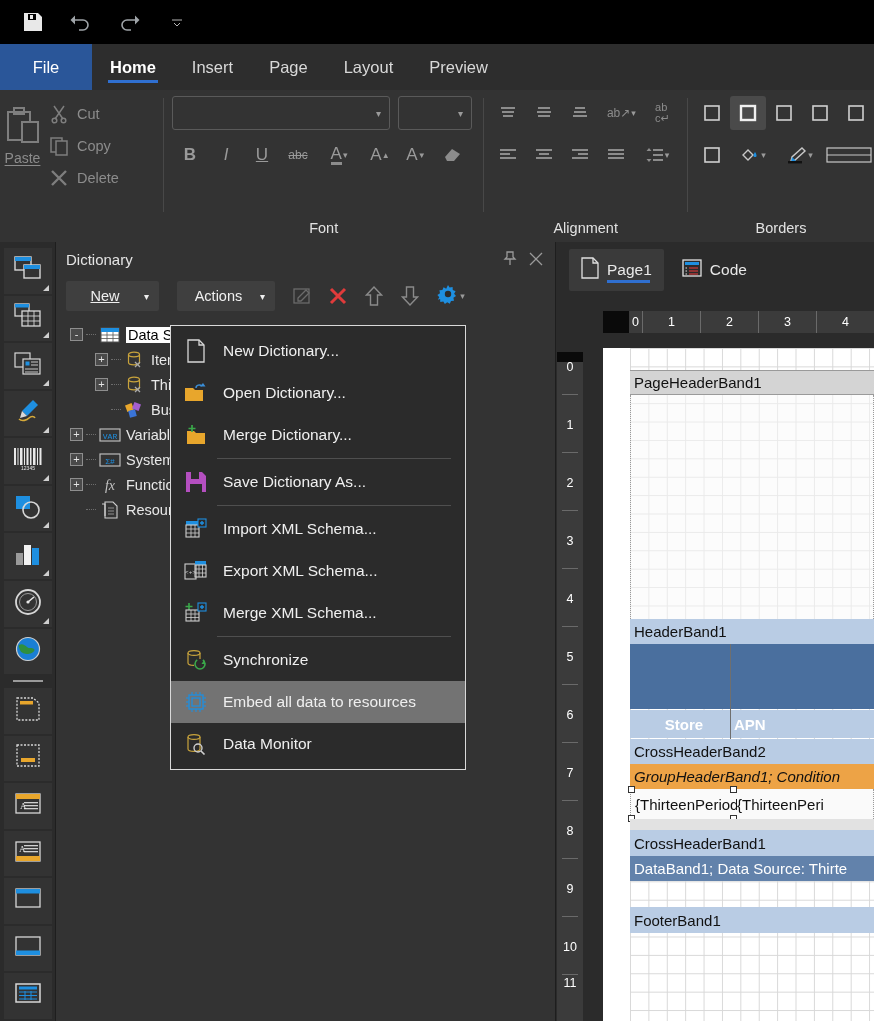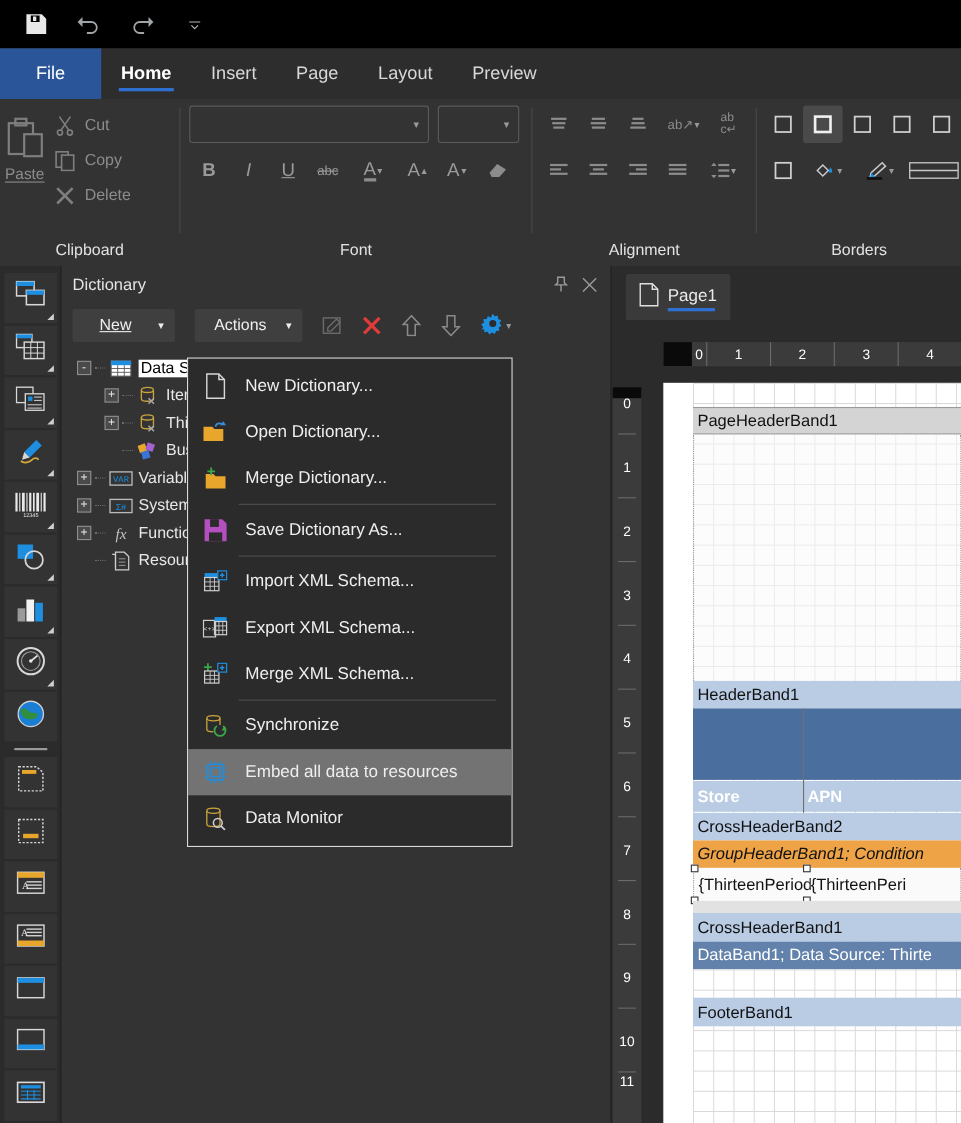--- a/index.html
+++ b/index.html
@@ -164,21 +164,21 @@
   }
   .vr-zero { position: absolute; left: 0; top: 0; width: 26px; height: 10px; background: #0a0a0a; }
   .vr-tick { position: absolute; left: 0; width: 26px; font-size: 12.5px; color: #ffffff;
              text-align: center; }
   .vr-half { position: absolute; left: 5px; width: 16px; height: 1px; background: #6a6a6a; }
 
   .canvas {
     position: absolute; left: 603px; top: 348px; width: 271px; height: 673px;
     background: #ffffff; overflow: hidden;
   }
-  .sheet { position: absolute; left: 27px; top: 0; right: 0; bottom: 0; }
+  .sheet { position: absolute; left: 27px; top: 0; right: 0; bottom: 0; text-align: center; }
   .grid {
     position: absolute; inset: 0;
     background-image:
       linear-gradient(to right, #d8d8d8 1px, transparent 1px),
       linear-gradient(to bottom, #d8d8d8 1px, transparent 1px);
     background-size: 18.4px 18.4px;
   }
   .band { position: absolute; left: 0; right: 0; font-size: 15px; color: #111;
           display: flex; align-items: center; padding-left: 4px; white-space: nowrap; overflow: hidden; }
   .band-pageheader { background: #d4d4d4; border-top: 1px solid #9a9a9a; border-bottom: 1px solid #9a9a9a; }
@@ -280,21 +280,20 @@
           <div class="small-btn">
             <span class="icon-sq">
               <svg width="20" height="20" viewBox="0 0 20 20">
                   <path fill="none" stroke="#7e7e7e" stroke-width="2.4" d="M3 3l14 14M17 3L3 17"></path>
                 </svg>
             </span>
             <span>Delete</span>
           </div>
         </div>
       </div>
-      <div class="rlabel">Clipboard</div>
     </div>
     <div class="rsep"></div>
 
     <div class="rgroup" style="width:320px">
       <div class="rbody" style="flex-direction:column;padding-left:8px;">
         <div style="display:flex;gap:8px;">
           <div class="combo" style="width:218px">
             <span style="flex:1;padding-left:6px;font-size:14px;color:#ddd;"></span>
             <span>▾</span>
           </div>
@@ -991,20 +990,39 @@
     <div class="page-tabs">
       <div class="ptab active">
         <span>
           <svg width="18" height="22" viewBox="0 0 18 22">
               <path fill="none" stroke="#e0e0e0" stroke-width="1.3" d="M1 1h11l5 5v15H1z"></path>
               <path fill="none" stroke="#e0e0e0" stroke-width="1.3" d="M12 1v5h5"></path>
             </svg>
         </span>
         <span>Page1</span>
         <span class="ul"></span>
+      </div>
+      <div class="ptab">
+        <span>
+          <svg width="20" height="20" viewBox="0 0 20 20">
+              <rect x="1" y="2" width="18" height="16" fill="none" stroke="#e0e0e0" stroke-width="1.3"></rect>
+              <rect x="3" y="4" width="14" height="3" fill="#1e8fe0"></rect>
+              <g stroke="#e03b3b" stroke-width="1.1">
+                <line x1="7" y1="10" x2="16" y2="10"></line>
+                <line x1="7" y1="13" x2="16" y2="13"></line>
+                <line x1="7" y1="16" x2="16" y2="16"></line>
+              </g>
+              <g stroke="#e0e0e0" stroke-width="1.1">
+                <line x1="3.5" y1="10" x2="5" y2="10"></line>
+                <line x1="3.5" y1="13" x2="5" y2="13"></line>
+                <line x1="3.5" y1="16" x2="5" y2="16"></line>
+              </g>
+            </svg>
+        </span>
+        <span>Code</span>
       </div>
     </div>
   </div>
 
   <div class="hruler">
     <div class="zerocell"></div>
     <div class="hr-tick first" style="width:13px;justify-content:flex-end;padding-right:3px;">0</div>
     <div class="hr-tick">1</div>
     <div class="hr-tick">2</div>
     <div class="hr-tick">3</div>

